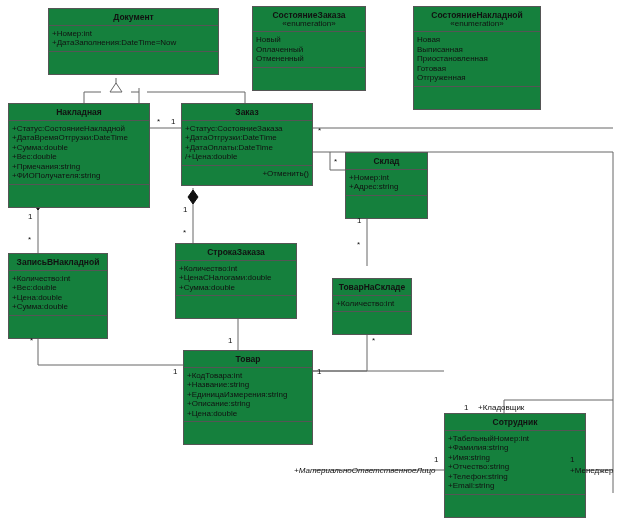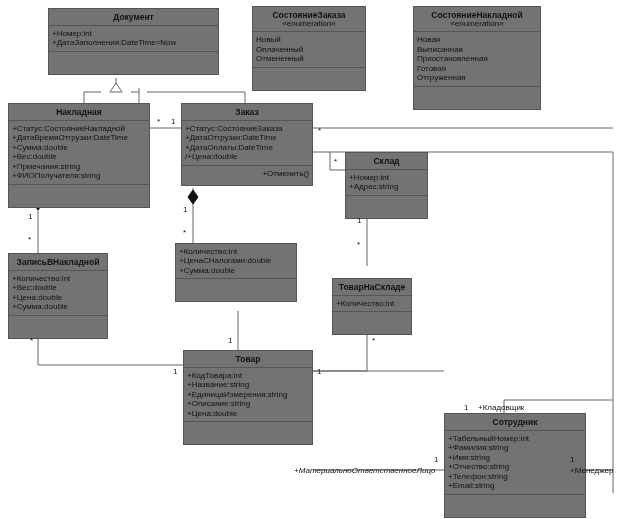--- a/index.html
+++ b/index.html
@@ -5,21 +5,21 @@
   html,body{margin:0;padding:0;}
   body{
     width:624px;height:519px;background:#ffffff;position:relative;
     font-family:"Liberation Sans","DejaVu Sans",sans-serif;
     -webkit-font-smoothing:none;
   }
   #canvas{position:absolute;left:0;top:0;width:624px;height:519px;}
   svg.lines{position:absolute;left:0;top:0;width:624px;height:519px;pointer-events:none;}
 
   .uml{
-    position:absolute;border:1px solid #555;background:#737373;
+    position:absolute;border:1px solid #555;background:#15803d;
     box-sizing:border-box;font-size:8px;color:#111;line-height:1.18;
   }
   .uml .hdr{
     text-align:center;font-weight:bold;font-size:8.5px;
     padding:3px 2px 3px;border-bottom:1px solid #555;
   }
   .uml .stereo{
     text-align:center;font-size:8px;font-weight:normal;
     padding:0 2px 3px;border-bottom:1px solid #555;margin-top:-2px;
   }
@@ -162,20 +162,21 @@
     <div class="attrs">
       <div class="row">+Количество:int</div>
       <div class="row">+Вес:double</div>
       <div class="row">+Цена:double</div>
       <div class="row">+Сумма:double</div>
     </div>
     <div class="ops empty"></div>
   </div>
 
   <div class="uml" style="left:175px;top:243px;width:122px;">
+    <div class="hdr">СтрокаЗаказа</div>
     <div class="attrs">
       <div class="row">+Количество:int</div>
       <div class="row">+ЦенаСНалогами:double</div>
       <div class="row">+Сумма:double</div>
     </div>
     <div class="ops empty"></div>
   </div>
 
   <div class="uml" style="left:332px;top:266px;width:80px;margin-top:12px;">
     <div class="hdr">ТоварНаСкладе</div>

